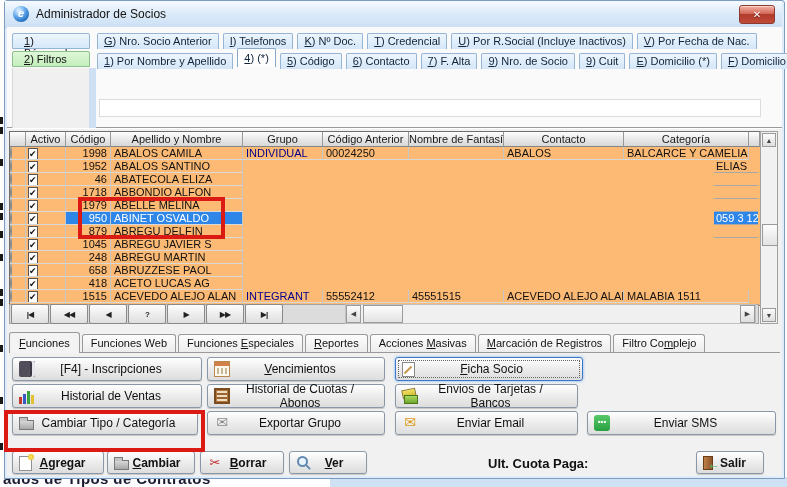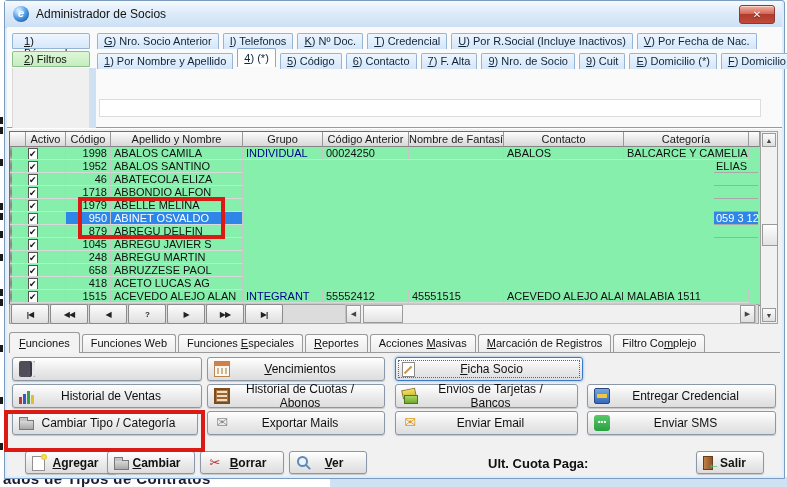--- a/index.html
+++ b/index.html
@@ -32,21 +32,21 @@
       border-radius:2px 2px 0 0;box-sizing:border-box;padding:1px 0 0 11px;font-size:11px;}
   .sidetab.green{background:linear-gradient(#def7d8,#c4eebc);border-color:#8cc08c;}
   .sidepanel{left:7px;top:67px;width:77px;height:60px;background:#f0f0f0;border-left:1px solid #d8d8d8;}
   .bluestrip{left:84px;top:67px;width:7px;height:60px;background:#cfe0f2;}
   .tabrow{left:92px;height:17px;white-space:nowrap;}
   .ttab{display:inline-block;background:linear-gradient(#eef6ff,#d4e6f8);border:1px solid #96b4d4;border-bottom:none;
       border-radius:2px 2px 0 0;padding:1px 6px 2px;margin-right:1px;font-size:11px;color:#10243a;vertical-align:bottom;box-sizing:border-box;height:16px;}
   .ttab.on{background:#fdfdfd;position:relative;top:-2px;height:19px;padding-top:3px;z-index:3;border-color:#8aa8c8;}
   .searchband{left:94px;top:98px;width:660px;height:16px;background:#fff;border:1px solid #dcdcdc;}
   
-  .gridwrap{left:4px;top:130px;width:750px;height:173px;border:1px solid #6e6e6e;background:#86efac;overflow:hidden;}
+  .gridwrap{left:4px;top:130px;width:750px;height:173px;border:1px solid #6e6e6e;background:#fdba74;overflow:hidden;}
   .grow{display:flex;height:13px;}
   .grow span{box-sizing:border-box;display:block;overflow:hidden;white-space:nowrap;font-size:11px;line-height:12px;}
   .ghead{height:15px;}
   .ghead span{background:linear-gradient(#fdfdfd,#e6e6e6 60%,#d7d7d7);border-right:1px solid #999;border-bottom:1px solid #848484;
       text-align:center;line-height:14px;color:#1a1a1a;}
   .c-sel{width:16px;flex:0 0 16px;}
   .c-act{width:40px;flex:0 0 40px;}
   .c-cod{width:45px;flex:0 0 45px;text-align:right;padding-right:3px;}
   .c-nom{width:132px;flex:0 0 132px;padding-left:3px;}
   .c-gru{width:80px;flex:0 0 80px;padding-left:3px;color:#00008b;}
@@ -346,20 +346,21 @@
     <span class="ltab">Funciones Web</span>
     <span class="ltab">Funciones <u>E</u>speciales</span>
     <span class="ltab"><u>R</u>eportes</span>
     <span class="ltab">Acciones <u>M</u>asivas</span>
     <span class="ltab"><u>M</u>arcación de Registros</span>
     <span class="ltab">Filtro Co<u>m</u>plejo</span>
   </div>
 
   <div class="fbtn" style="left:7px;top:356px;width:190px;">
     <span class="ic ic-book"></span>
+    <span class="lbl">[F4] - Inscripciones</span>
   </div>
   <div class="fbtn" style="left:202px;top:356px;width:178px;">
     <span class="ic ic-cal"></span>
     <span class="lbl"><u>V</u>encimientos</span>
   </div>
   <div class="fbtn focus" style="left:390px;top:356px;width:188px;">
     <span class="ic ic-page"></span>
     <span class="lbl"><u>F</u>icha Socio</span>
   </div>
 
@@ -368,43 +369,39 @@
     <span class="lbl">Historial de Ventas</span>
   </div>
   <div class="fbtn" style="left:202px;top:383px;width:178px;">
     <span class="ic ic-abacus"></span>
     <span class="lbl">Historial de Cuotas / Abonos</span>
   </div>
   <div class="fbtn" style="left:390px;top:383px;width:183px;">
     <span class="ic ic-cards"></span>
     <span class="lbl">Envios de Tarjetas / Bancos</span>
   </div>
-  <div class="fbtn" style="left:582px;top:383px;width:189px;">
-    <span class="ic ic-wallet"></span>
-    <span class="lbl">Entregar Credencial</span>
-  </div>
 
   <div class="fbtn" style="left:7px;top:410px;width:186px;">
     <span class="ic ic-folder"></span>
     <span class="lbl">Cambiar Tipo / Categoría</span>
   </div>
   <div class="fbtn" style="left:202px;top:410px;width:178px;">
     <span class="ic ic-char ic-mailgray">✉</span>
-    <span class="lbl">Exportar Mails</span>
+    <span class="lbl">Exportar Grupo</span>
   </div>
   <div class="fbtn" style="left:390px;top:410px;width:183px;">
     <span class="ic ic-char ic-mailyellow">✉</span>
     <span class="lbl">Enviar Email</span>
   </div>
   <div class="fbtn" style="left:582px;top:410px;width:189px;">
     <span class="ic ic-sms"><b>•••</b></span>
     <span class="lbl">Enviar SMS</span>
   </div>
 
-  <div class="sbtn" style="left:20px;width:92px;">
+  <div class="sbtn" style="left:7px;width:92px;">
     <span class="ic ic-note"></span>
     <span class="lbl"><u>A</u>gregar</span>
   </div>
   <div class="sbtn" style="left:102px;width:88px;">
     <span class="ic ic-folder"></span>
     <span class="lbl"><u>C</u>ambiar</span>
   </div>
   <div class="sbtn" style="left:195px;width:84px;">
     <span class="ic ic-char ic-scissors">✂</span>
     <span class="lbl"><u>B</u>orrar</span>

